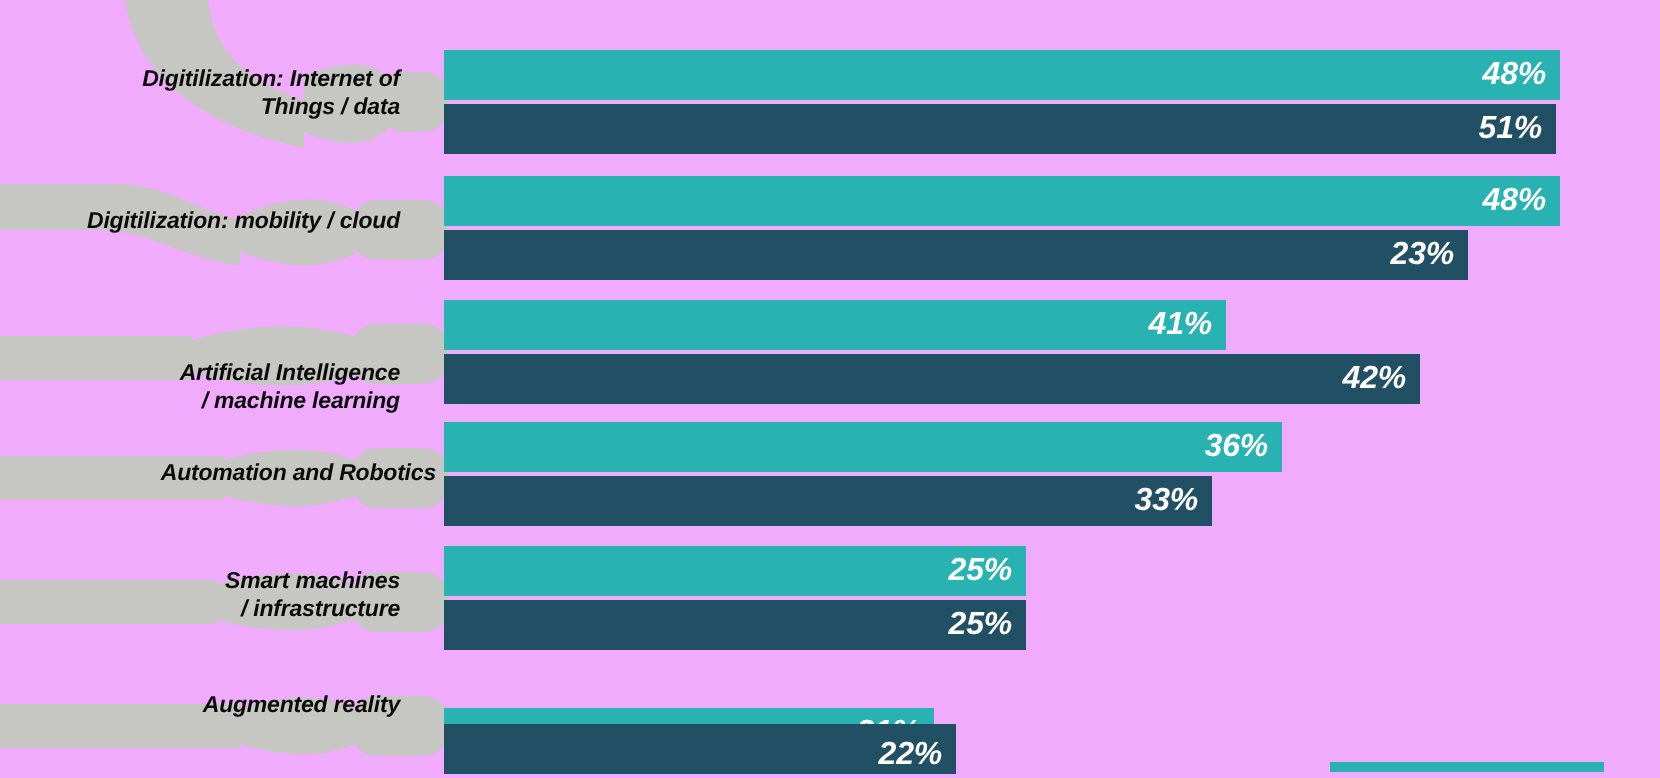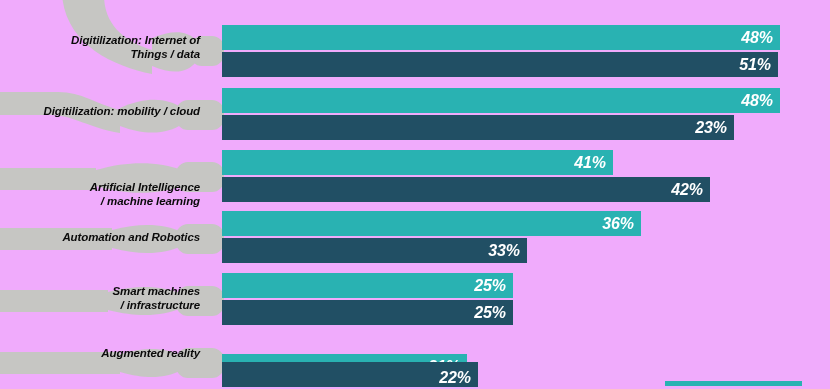--- a/index.html
+++ b/index.html
@@ -102,21 +102,21 @@
     <div>Digitilization: Internet of</div>
     <div>Things / data</div>
   </div>
   <div class="cat-label" style="top:104px;">
     <div>Digitilization: mobility / cloud</div>
   </div>
   <div class="cat-label" style="top:160px;margin-top:20px;">
     <div>Artificial Intelligence</div>
     <div>/ machine learning</div>
   </div>
-  <div class="cat-label" style="top:230px;">
+  <div class="cat-label" style="top:230px;padding-left:18px;">
     <div>Automation and Robotics</div>
   </div>
   <div class="cat-label" style="top:284px;">
     <div>Smart machines</div>
     <div>/ infrastructure</div>
   </div>
   <div class="cat-label" style="top:346px;">
     <div>Augmented reality</div>
   </div>
 
@@ -137,21 +137,21 @@
   <div class="bar teal" style="top:150px; width:391px;">
     <span class="bar-value">41%</span>
   </div>
   <div class="bar navy" style="top:177px; width:488px;">
     <span class="bar-value">42%</span>
   </div>
 
   <div class="bar teal" style="top:211px; width:419px;">
     <span class="bar-value">36%</span>
   </div>
-  <div class="bar navy" style="top:238px; width:305px;">
+  <div class="bar navy" style="top:238px; width:384px;">
     <span class="bar-value">33%</span>
   </div>
 
   <div class="bar teal" style="top:273px; width:291px;">
     <span class="bar-value">25%</span>
   </div>
   <div class="bar navy" style="top:300px; width:291px;">
     <span class="bar-value">25%</span>
   </div>
 

